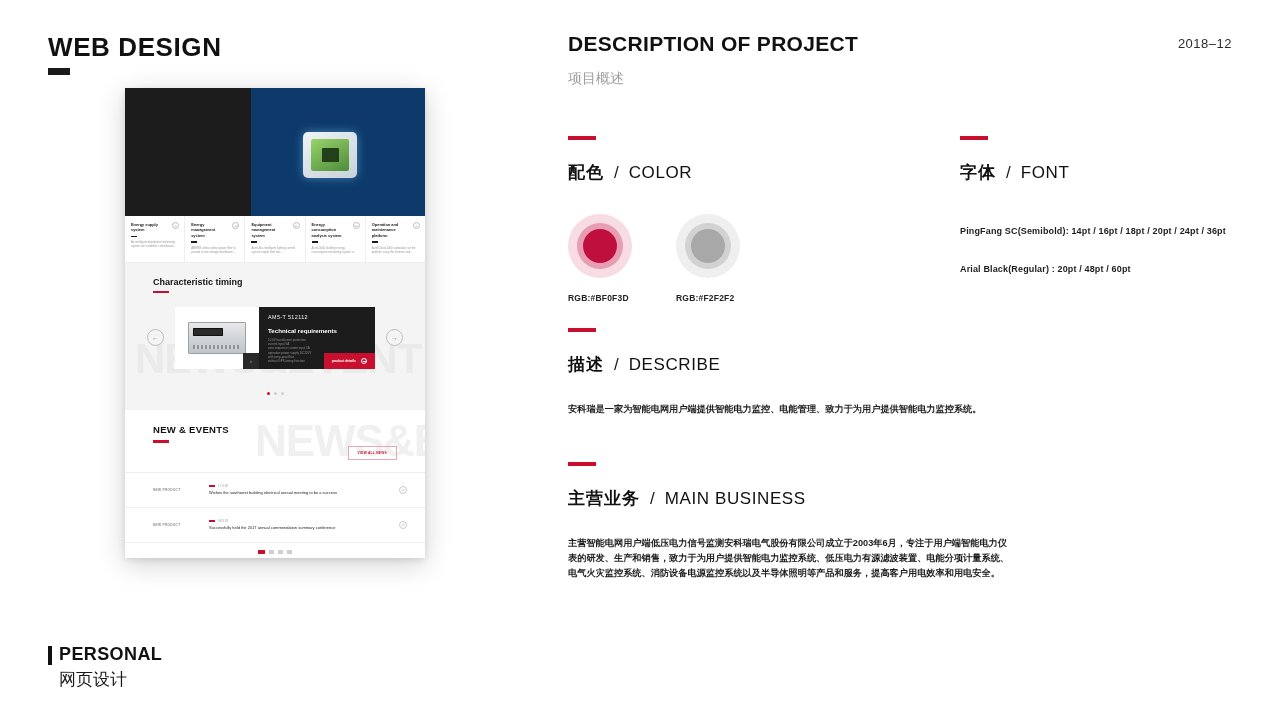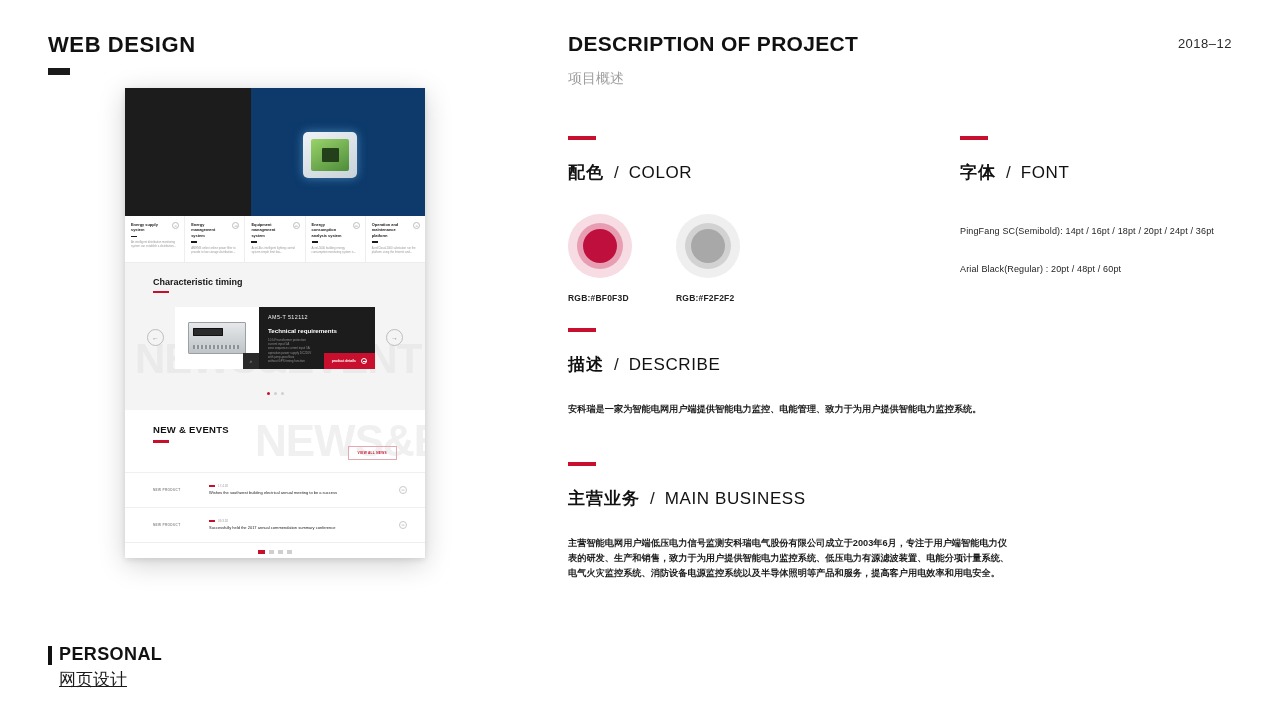--- a/index.html
+++ b/index.html
@@ -10,21 +10,21 @@
     color:#1a1a1a;
     position:relative;
   }
   .page{position:absolute;inset:0;background:#fff;}
 
   
   .left-col{position:absolute;left:0;top:0;width:520px;height:720px;}
 
   .web-design-title{
     position:absolute;left:48px;top:32px;
-    font-size:22px;font-weight:bold;letter-spacing:0.6px;
+    font-size:26px;font-weight:bold;letter-spacing:0.6px;
     color:#111;
   }
   .title-rule{
     position:absolute;left:48px;top:68px;
     width:22px;height:7px;background:#1a1a1a;
   }
 
   
   .mock{
     position:absolute;left:125px;top:88px;width:300px;height:470px;
@@ -188,21 +188,21 @@
     height:18px;border-top:1px solid #efefef;display:flex;align-items:center;justify-content:center;gap:4px;
   }
   .foot-sq{width:7px;height:4px;background:#c8102e;}
   .foot-g{width:5px;height:4px;background:#cfcfcf;}
 
   
   .personal{position:absolute;left:48px;top:644px;}
   .personal-row{display:flex;align-items:flex-end;gap:7px;}
   .personal-bar{width:4px;height:19px;background:#111;}
   .personal-en{font-size:18px;font-weight:bold;letter-spacing:0.4px;color:#111;}
-  .personal-cn{font-size:17px;margin-top:3px;margin-left:11px;color:#1a1a1a;text-decoration:underline;}
+  .personal-cn{font-size:17px;margin-top:3px;margin-left:11px;color:#1a1a1a;}
 
   
   .right-col{position:absolute;left:520px;top:0;width:760px;height:684px;}
   .desc-title{
     position:absolute;left:48px;top:32px;font-size:21px;font-weight:bold;letter-spacing:0.3px;color:#111;
   }
   .desc-sub{position:absolute;left:48px;top:70px;font-size:14px;color:#9e9e9e;}
   .date{position:absolute;right:48px;top:36px;font-size:13px;color:#2b2b2b;letter-spacing:0.5px;}
 
   .block{position:absolute;}
@@ -214,21 +214,21 @@
 
   .swatches{display:flex;gap:44px;margin-top:30px;}
   .swatch{width:64px;text-align:left;}
   .ring{
     width:64px;height:64px;border-radius:50%;display:flex;align-items:center;justify-content:center;
   }
   .ring2{width:46px;height:46px;border-radius:50%;display:flex;align-items:center;justify-content:center;}
   .core{width:34px;height:34px;border-radius:50%;}
   .sw-label{margin-top:15px;font-size:8.5px;font-weight:bold;color:#222;letter-spacing:0.2px;white-space:nowrap;}
 
-  .font-line{font-size:9px;font-weight:normal;color:#1d1d1d;letter-spacing:0.15px;}
+  .font-line{font-size:9px;font-weight:bold;color:#1d1d1d;letter-spacing:0.15px;}
   .font-line.a{margin-top:42px;}
   .font-line.b{margin-top:28px;}
 
   .para{margin-top:26px;font-size:9.2px;line-height:15px;color:#1d1d1d;width:445px;font-weight:bold;}
 </style>
 </head>
 <body>
 
 <div class="page">
 

